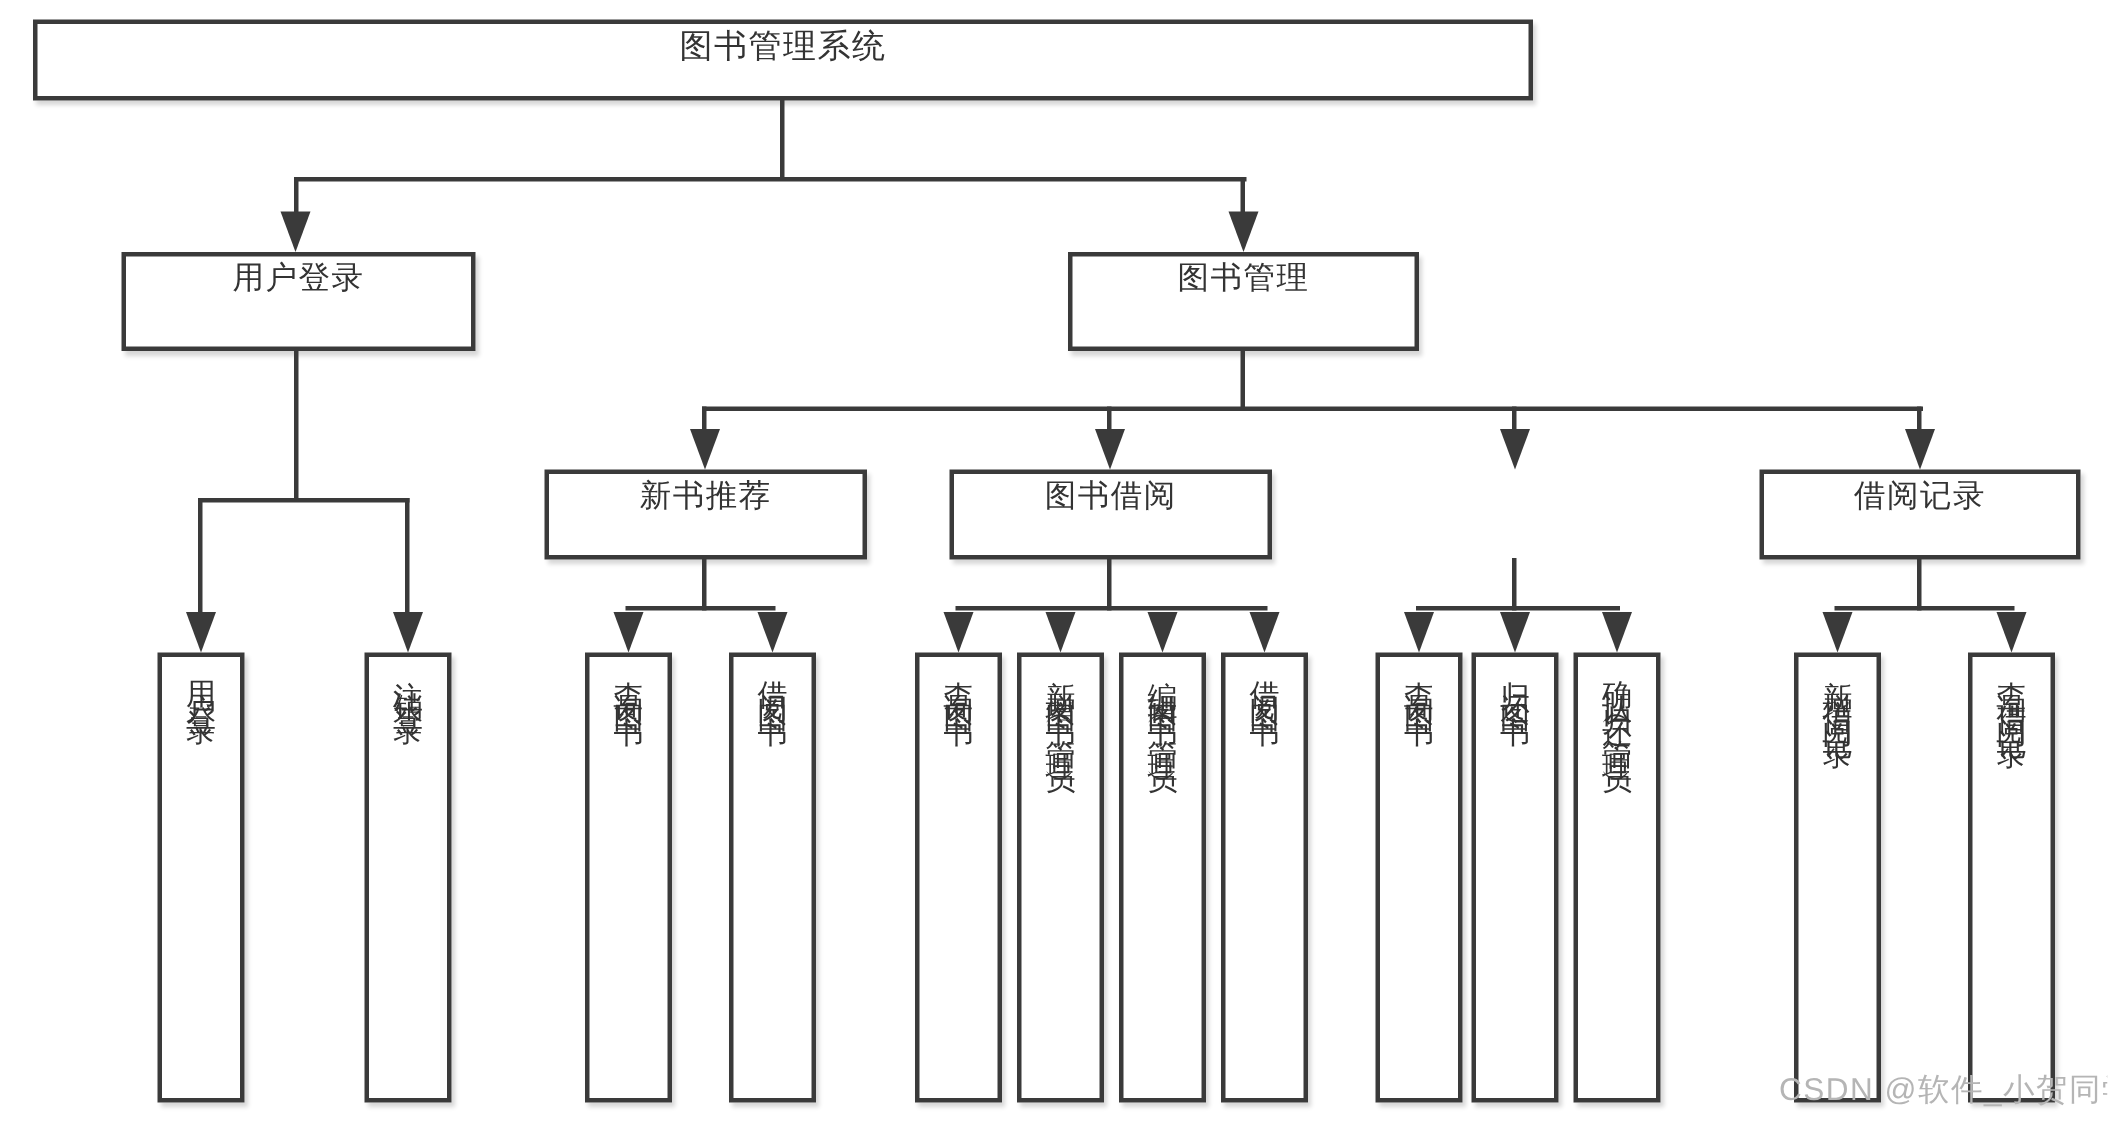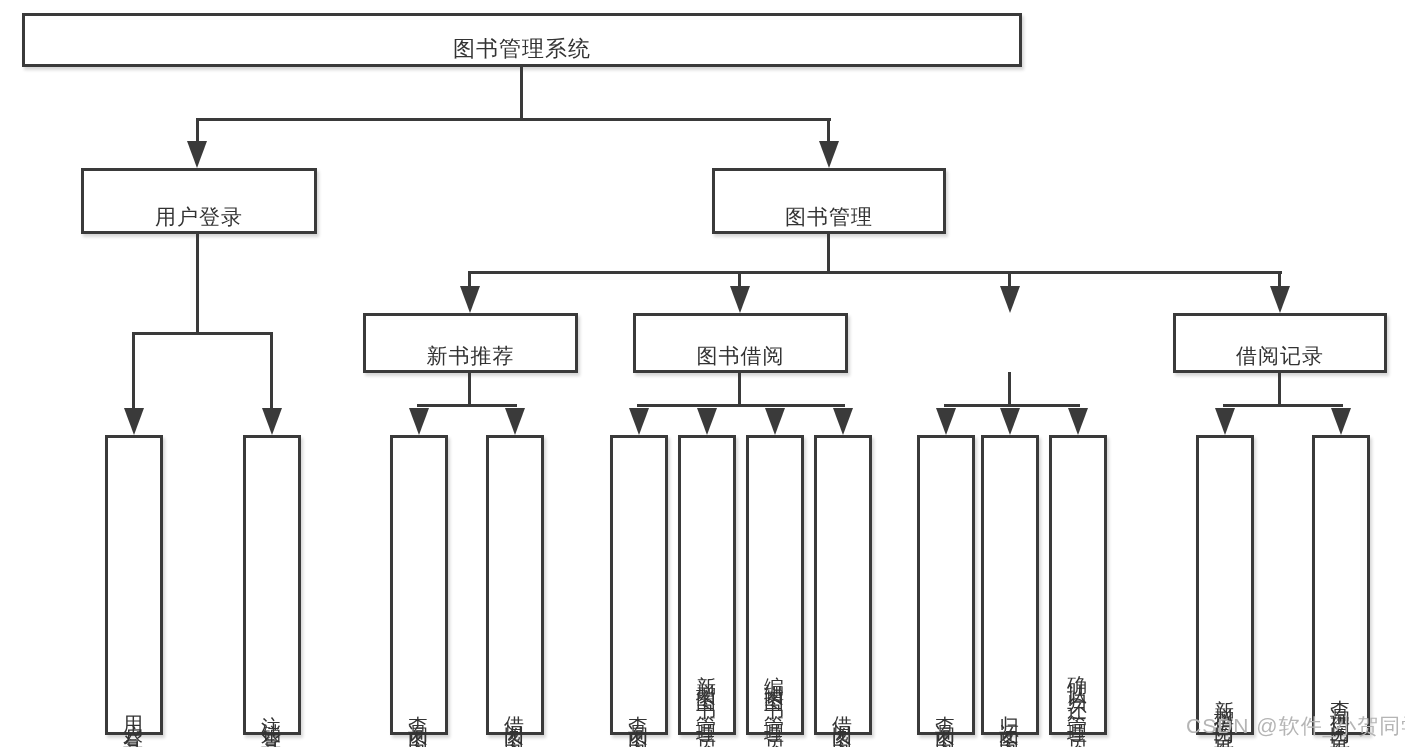--- a/index.html
+++ b/index.html
@@ -13,21 +13,21 @@
     width:1405px;height:747px;
     background:#ffffff;
     font-family:"Liberation Sans","DejaVu Sans",sans-serif;
     overflow:hidden;
   }
   .node{
     position:absolute;
     box-sizing:border-box;
     border:3px solid var(--line);
     background:#ffffff;
-    display:flex;align-items:flex-end;justify-content:center;
+    display:flex;align-items:flex-start;justify-content:center;
     color:var(--text);
     box-shadow:2px 3px 3px rgba(0,0,0,0.16);
   }
   .node span{white-space:nowrap;}
   .root-node{font-size:22px;letter-spacing:1px;}
   .mid-node{font-size:21px;letter-spacing:1px;}
   .leaf{font-size:20px;}
   .leaf span{
     writing-mode:vertical-rl;
     text-orientation:mixed;

